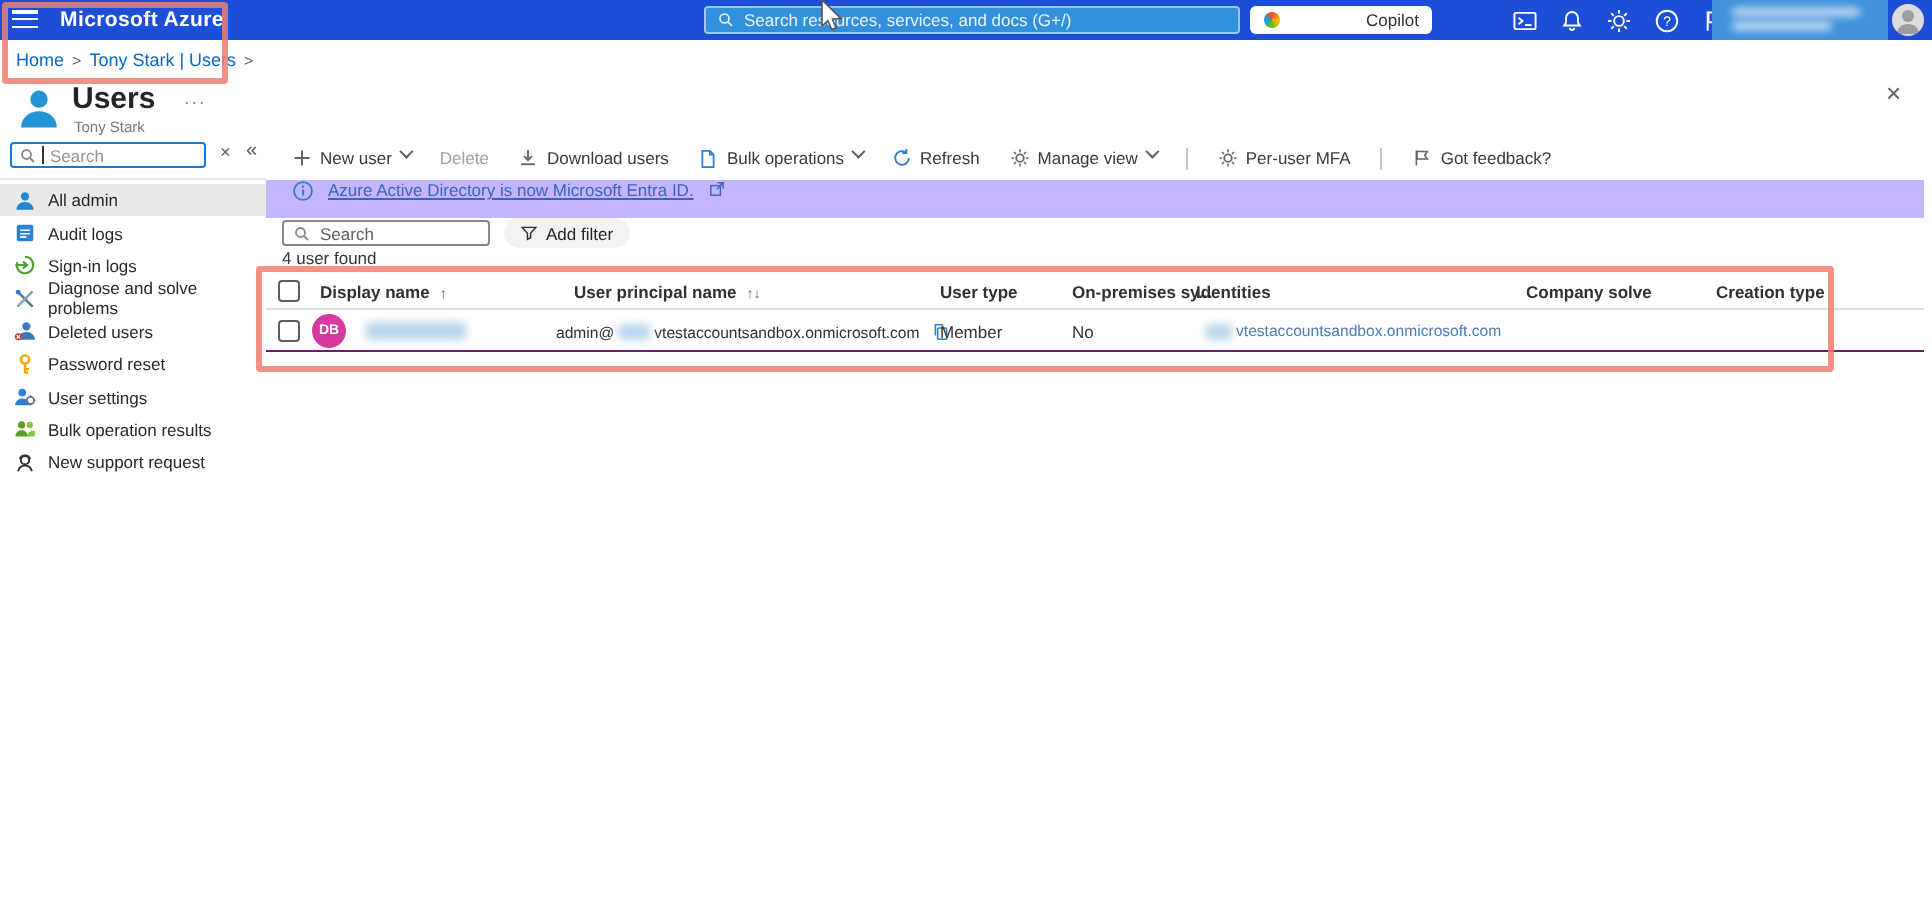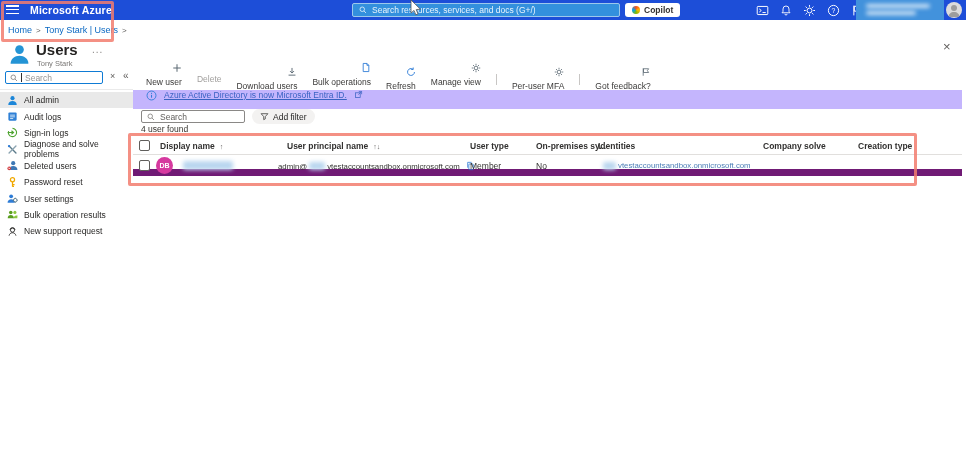--- a/index.html
+++ b/index.html
@@ -9,21 +9,21 @@
 
   
   .topbar { position:absolute; left:0; top:0; width:966px; height:20px; background:#1d4ed8; display:flex; align-items:center; }
   .hamburger { position:absolute; left:6px; top:5px; width:13px; height:10px; cursor:pointer; }
   .hamburger span { display:block; height:1.6px; background:#fff; margin-bottom:2.2px; }
   .brand { position:absolute; left:30px; top:4px; color:#fff; font-size:10.5px; font-weight:bold; letter-spacing:.2px; }
   .tb-search { position:absolute; left:352px; top:3px; width:268px; height:14px; background:#3390dd; border:1px solid #9cc8ec; border-radius:2px; display:flex; align-items:center; padding:0 6px; gap:5px; }
   .tb-search .ph { color:#eaf4fc; font-size:8.5px; }
   .copilot { position:absolute; left:625px; top:3px; height:14px; background:#fff; border-radius:3px; display:flex; align-items:center; gap:4px; padding:0 7px; cursor:pointer; }
   .copilot-dot { width:8px; height:8px; border-radius:50%; background:conic-gradient(#f25022,#ffb900,#7fba00,#00a4ef,#f25022); }
-  .copilot span.lbl { font-size:8.5px; color:#323130; font-weight:bold; }
+  .copilot span.lbl { font-size:8.5px; color:#323130; font-weight:normal;margin-left:39px; }
   .tb-icons { position:absolute; left:756px; top:0; height:20px; display:flex; align-items:center; gap:11px; }
   .tb-icons svg { display:block; }
   .tb-blur { position:absolute; left:856px; top:0; width:88px; height:20px; background:#4292dc; }
   .tb-blur .l1, .tb-blur .l2 { position:absolute; left:10px; height:4px; background:rgba(255,255,255,.75); border-radius:2px; filter:blur(2px); }
   .tb-blur .l1 { top:4px; width:64px; }
   .tb-blur .l2 { top:11px; width:50px; }
   .tb-avatar { position:absolute; left:946px; top:2px; width:16px; height:16px; border-radius:50%; background:#dcdcdc; overflow:hidden; cursor:pointer; }
 
   
   .breadcrumb { position:absolute; left:8px; top:25px; font-size:9px; display:flex; gap:4px; align-items:center; }
@@ -44,39 +44,39 @@
   .sb-clear { position:absolute; left:110px; top:71px; font-size:9px; color:#605e5c; cursor:pointer; }
   .sb-collapse { position:absolute; left:123px; top:70px; font-size:10px; color:#605e5c; cursor:pointer; }
   .sb-divider { position:absolute; left:0; top:89px; width:133px; height:1px; background:#eaeaea; }
   .sidebar { position:absolute; left:0; top:92px; width:133px; }
   .sb-item { display:flex; align-items:center; gap:6px; height:16.4px; padding-left:7px; font-size:8.5px; color:#292827; cursor:pointer; }
   .sb-item.sel { background:#e9e9e9; }
   .sb-item svg { flex:0 0 auto; }
 
   
   .toolbar { position:absolute; left:146px; top:70px; height:18px; display:flex; align-items:center; gap:15px; }
-  .cmd { display:flex; align-items:flex-end; gap:4px; font-size:8.5px; color:#3b3a39; cursor:pointer; white-space:nowrap;flex-direction:column; }
+  .cmd { display:flex; align-items:flex-start; gap:4px; font-size:8.5px; color:#3b3a39; cursor:pointer; white-space:nowrap; }
   .cmd.disabled { color:#a19f9d; cursor:default; }
   .cmd svg { display:block; }
   .chev { width:5px; height:5px; border-right:1.2px solid #605e5c; border-bottom:1.2px solid #605e5c; transform:rotate(45deg) translateY(-1px); }
   .vdiv { width:1px; height:11px; background:#c8c6c4; }
 
   
   .banner { position:absolute; left:133px; top:90px; width:829px; height:19px; background:#c4b5fd; display:flex; align-items:flex-start; padding-left:13px; gap:7px; }
   .banner a { font-size:8.5px; color:#3a63c2; text-decoration:underline; cursor:pointer; }
 
   
   .flt-search { position:absolute; left:141px; top:110px; width:104px; height:13px; border:1px solid #8a8886; border-radius:2px; background:#fff; display:flex; align-items:center; padding:0 5px; gap:5px; }
   .flt-search .ph { color:#605e5c; font-size:8.5px; }
   .add-filter { position:absolute; left:252px; top:109px; height:15px; background:#f3f2f1; border-radius:9px; display:flex; align-items:center; gap:4px; padding:0 8px; font-size:8.5px; color:#252423; cursor:pointer; }
   .count { position:absolute; left:141px; top:124px; font-size:8.5px; color:#36342f; }
 
   
   .thead { position:absolute; left:133px; top:136px; width:829px; height:19px; border-bottom:1px solid #e1dfdd; }
-  .trow  { position:absolute; left:133px; top:155px; width:829px; height:21px; border-bottom:7px solid #701a75; background:#fff; }
+  .trow  { position:absolute; left:133px; top:155px; width:829px; height:21px; border-bottom:1px solid #701a75; background:#fff; }
   .cb { position:absolute; width:11px; height:11px; border:1px solid #605e5c; border-radius:2px; background:#fff; cursor:pointer; }
   .th { position:absolute; font-size:8.5px; font-weight:bold; color:#323130; white-space:nowrap; }
   .td { position:absolute; font-size:8.5px; color:#323130; white-space:nowrap; }
   .sort { color:#605e5c; font-size:7px; font-weight:normal; margin-left:5px; }
   .avatar-pink { position:absolute; left:23px; top:2px; width:17px; height:17px; border-radius:50%; background:#d6399f; color:#fff; font-size:7px; font-weight:bold; display:flex; align-items:center; justify-content:center; }
   .blur-box { display:inline-block; background:#b9d6ef; border-radius:2px; filter:blur(2px); vertical-align:middle; }
   .upn { display:flex; align-items:center; gap:2px; font-size:7.8px; color:#323130; }
   .idlink { display:flex; align-items:center; gap:2px; font-size:7.8px; color:#4a7db6; cursor:pointer; }
 
   

